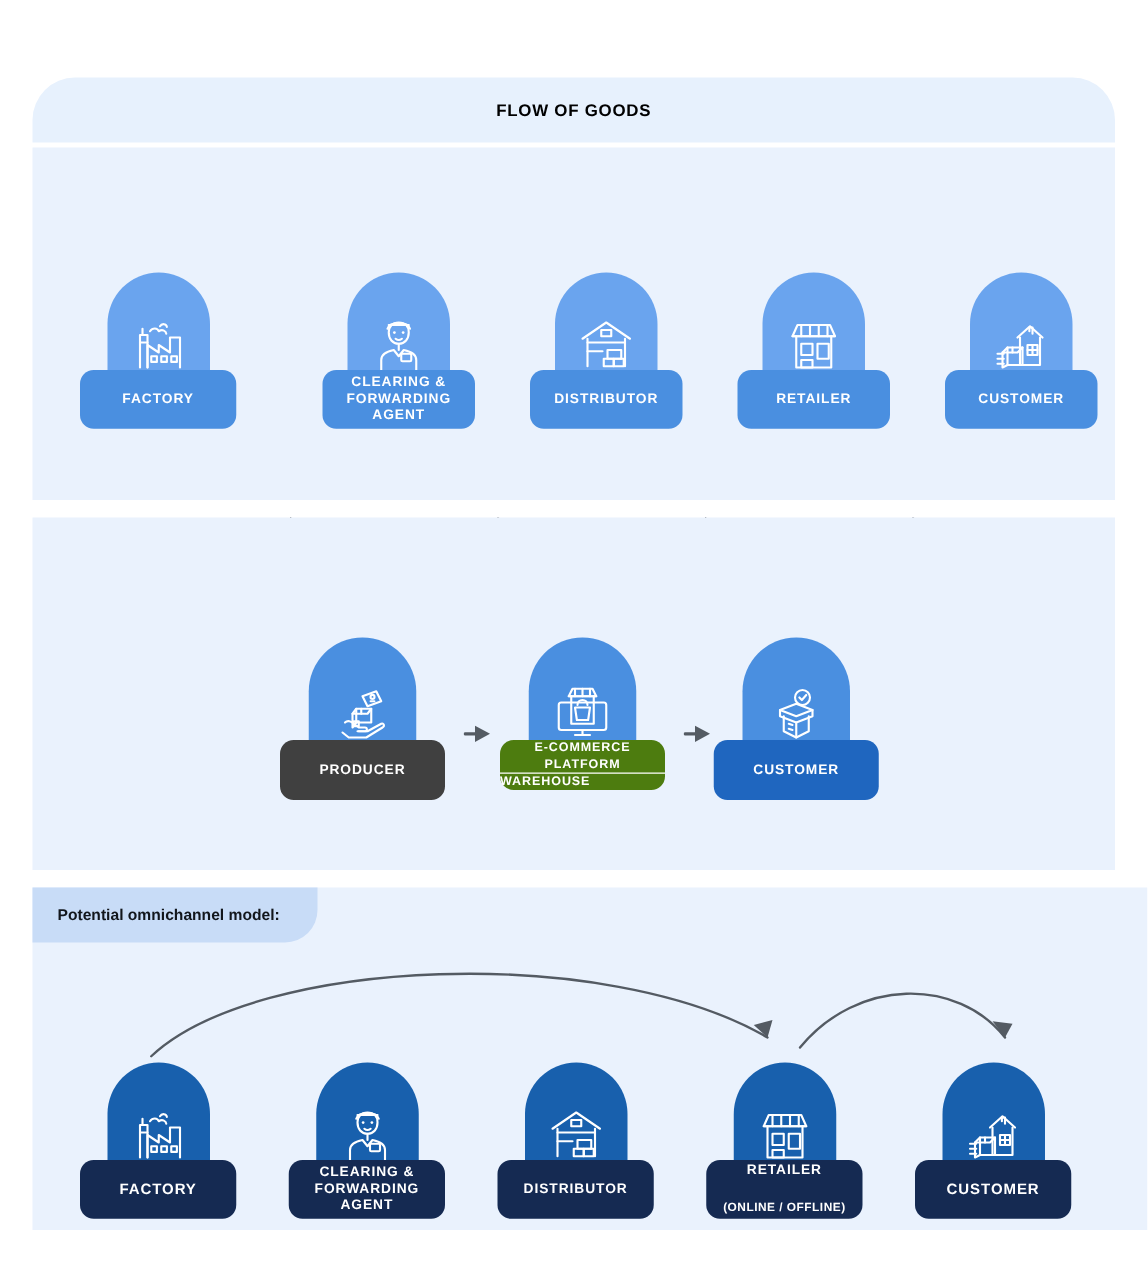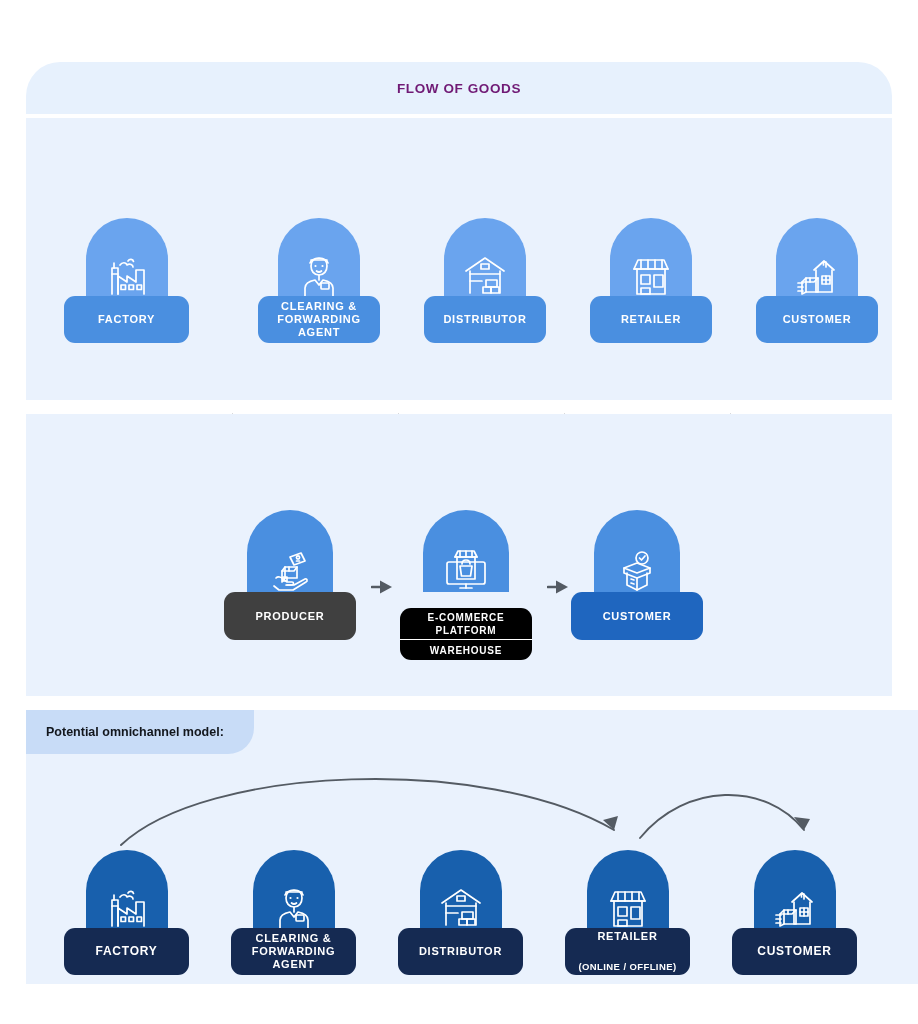--- a/index.html
+++ b/index.html
@@ -3,21 +3,21 @@
 <meta charset="utf-8">
 <style>
   html,body{margin:0;padding:0;background:#ffffff;}
   body{width:918px;height:1024px;font-family:"Liberation Sans",sans-serif;-webkit-font-smoothing:antialiased;}
   .canvas{position:relative;width:918px;height:1024px;background:#ffffff;overflow:hidden;}
 
   
   .banner{position:absolute;left:26px;top:62px;width:866px;height:52px;
           background:#e7f1fd;border-radius:34px 34px 0 0;
           display:flex;align-items:center;justify-content:center;}
-  .banner-title{font-size:13.5px;font-weight:bold;letter-spacing:.6px;color:#701a75;}
+  .banner-title{font-size:13.5px;font-weight:bold;letter-spacing:.6px;color:#000000;}
 
   
   .panel{position:absolute;left:26px;width:866px;background:#eaf2fd;}
   #panel-1{top:118px;height:282px;}
   #panel-2{top:414px;height:282px;}
   #panel-3{top:710px;height:274px;padding-left:41px;}
 
   .sec-head{position:absolute;left:0;top:0;height:44px;background:#c8dcf7;
             border-radius:0 0 26px 0;display:flex;align-items:center;}
   .sec-head-label{padding:0 30px 0 20px;font-size:12.5px;font-weight:bold;color:#12161c;white-space:nowrap;}
@@ -28,21 +28,21 @@
         border-radius:1000px 1000px 0 0;display:flex;align-items:flex-end;justify-content:center;}
   .dome svg{display:block;}
   .box{position:absolute;left:0;top:0;width:100%;
        display:flex;flex-direction:column;align-items:center;justify-content:center;
        box-sizing:border-box;border-radius:11px;}
   .box-label{font-size:11px;font-weight:bold;letter-spacing:.75px;color:#ffffff;
              text-align:center;line-height:13px;text-transform:uppercase;}
   .box-sub{font-size:9.5px;font-weight:bold;letter-spacing:.4px;color:#ffffff;
            text-align:center;line-height:12px;margin-top:18px;}
   .box-part2{border-top:1.5px solid #ffffff;width:100%;
-             display:flex;align-items:center;justify-content:center;}
+             display:flex;align-items:center;justify-content:flex-start;}
 
   
   .farrow{position:absolute;width:24px;height:18px;}
 
   
   .curves{position:absolute;left:0;top:0;width:866px;height:274px;pointer-events:none;}
 </style>
 </head>
 <body>
 
@@ -222,21 +222,21 @@
               <path d="M24 36v4"></path>
           <path d="M13 9 L16 3 h16 l3 6 z"></path>
               <path d="M13 9h22"></path>
           <path d="M18 3v6M24 3v6M30 3v6"></path>
           <path d="M15 9v22h18V9"></path>
           <path d="M20 16c0-2.5 1.8-4 4-4s4 1.5 4 4"></path>
           <path d="M18 18h12l-1.5 10h-9z"></path>
         </g>
           </svg>
       </div>
-      <div class="box" style="top:98px;height:52px;background:#000000;padding:0;">
+      <div class="box" style="top:82px;height:40px;background:#4d7c0f;padding:0;">
         <div style="flex:1;display:flex;align-items:center;justify-content:center;width:100%;">
           <div class="box-label" style="font-size:10px;">E-COMMERCE PLATFORM</div>
         </div>
         <div class="box-part2" style="height:20px;">
           <div class="box-label" style="font-size:10px;">WAREHOUSE</div>
         </div>
       </div>
     </div>
     <div class="farrow" style="left:521px;top:164px;">
       <svg width="24" height="18" viewBox="0 0 24 18">

